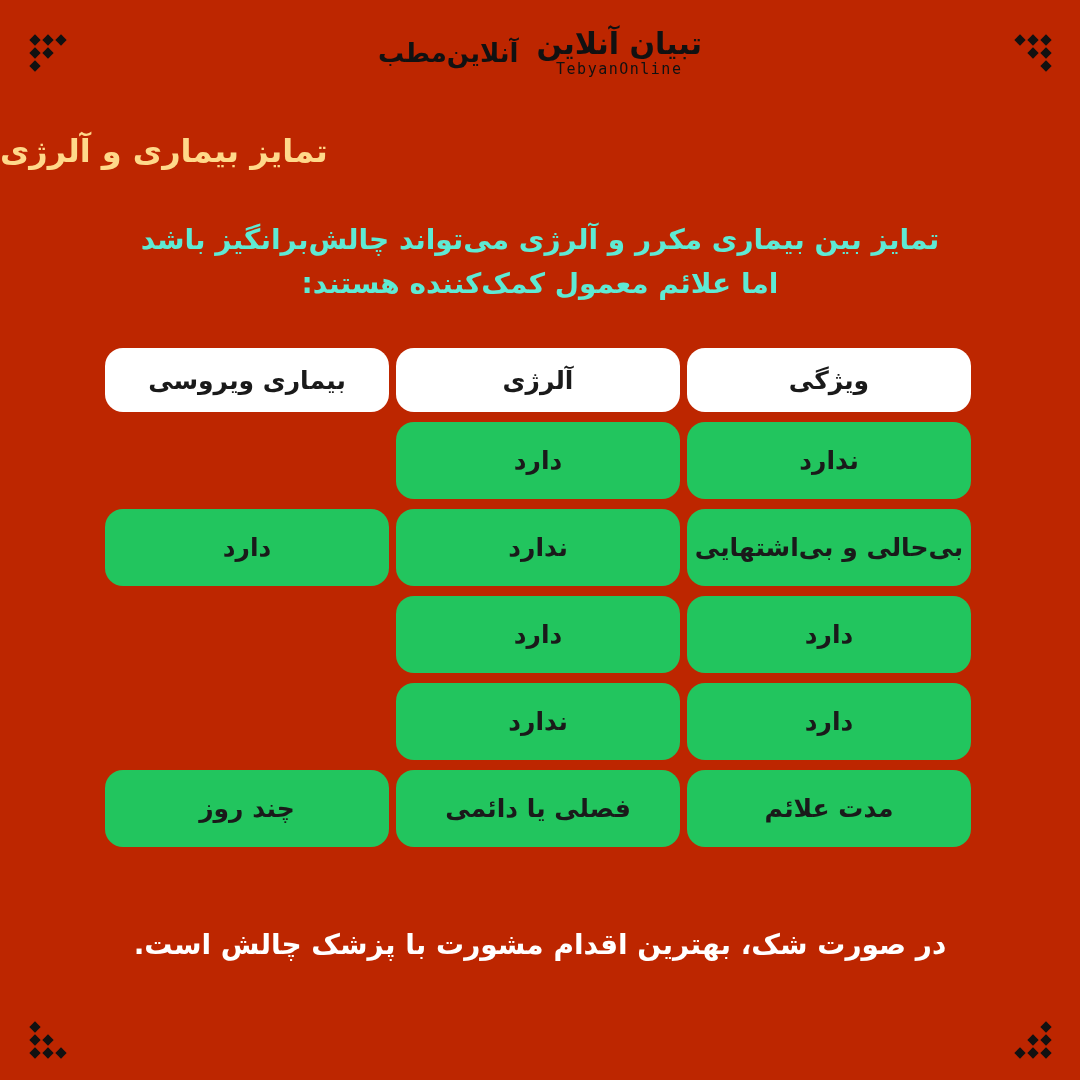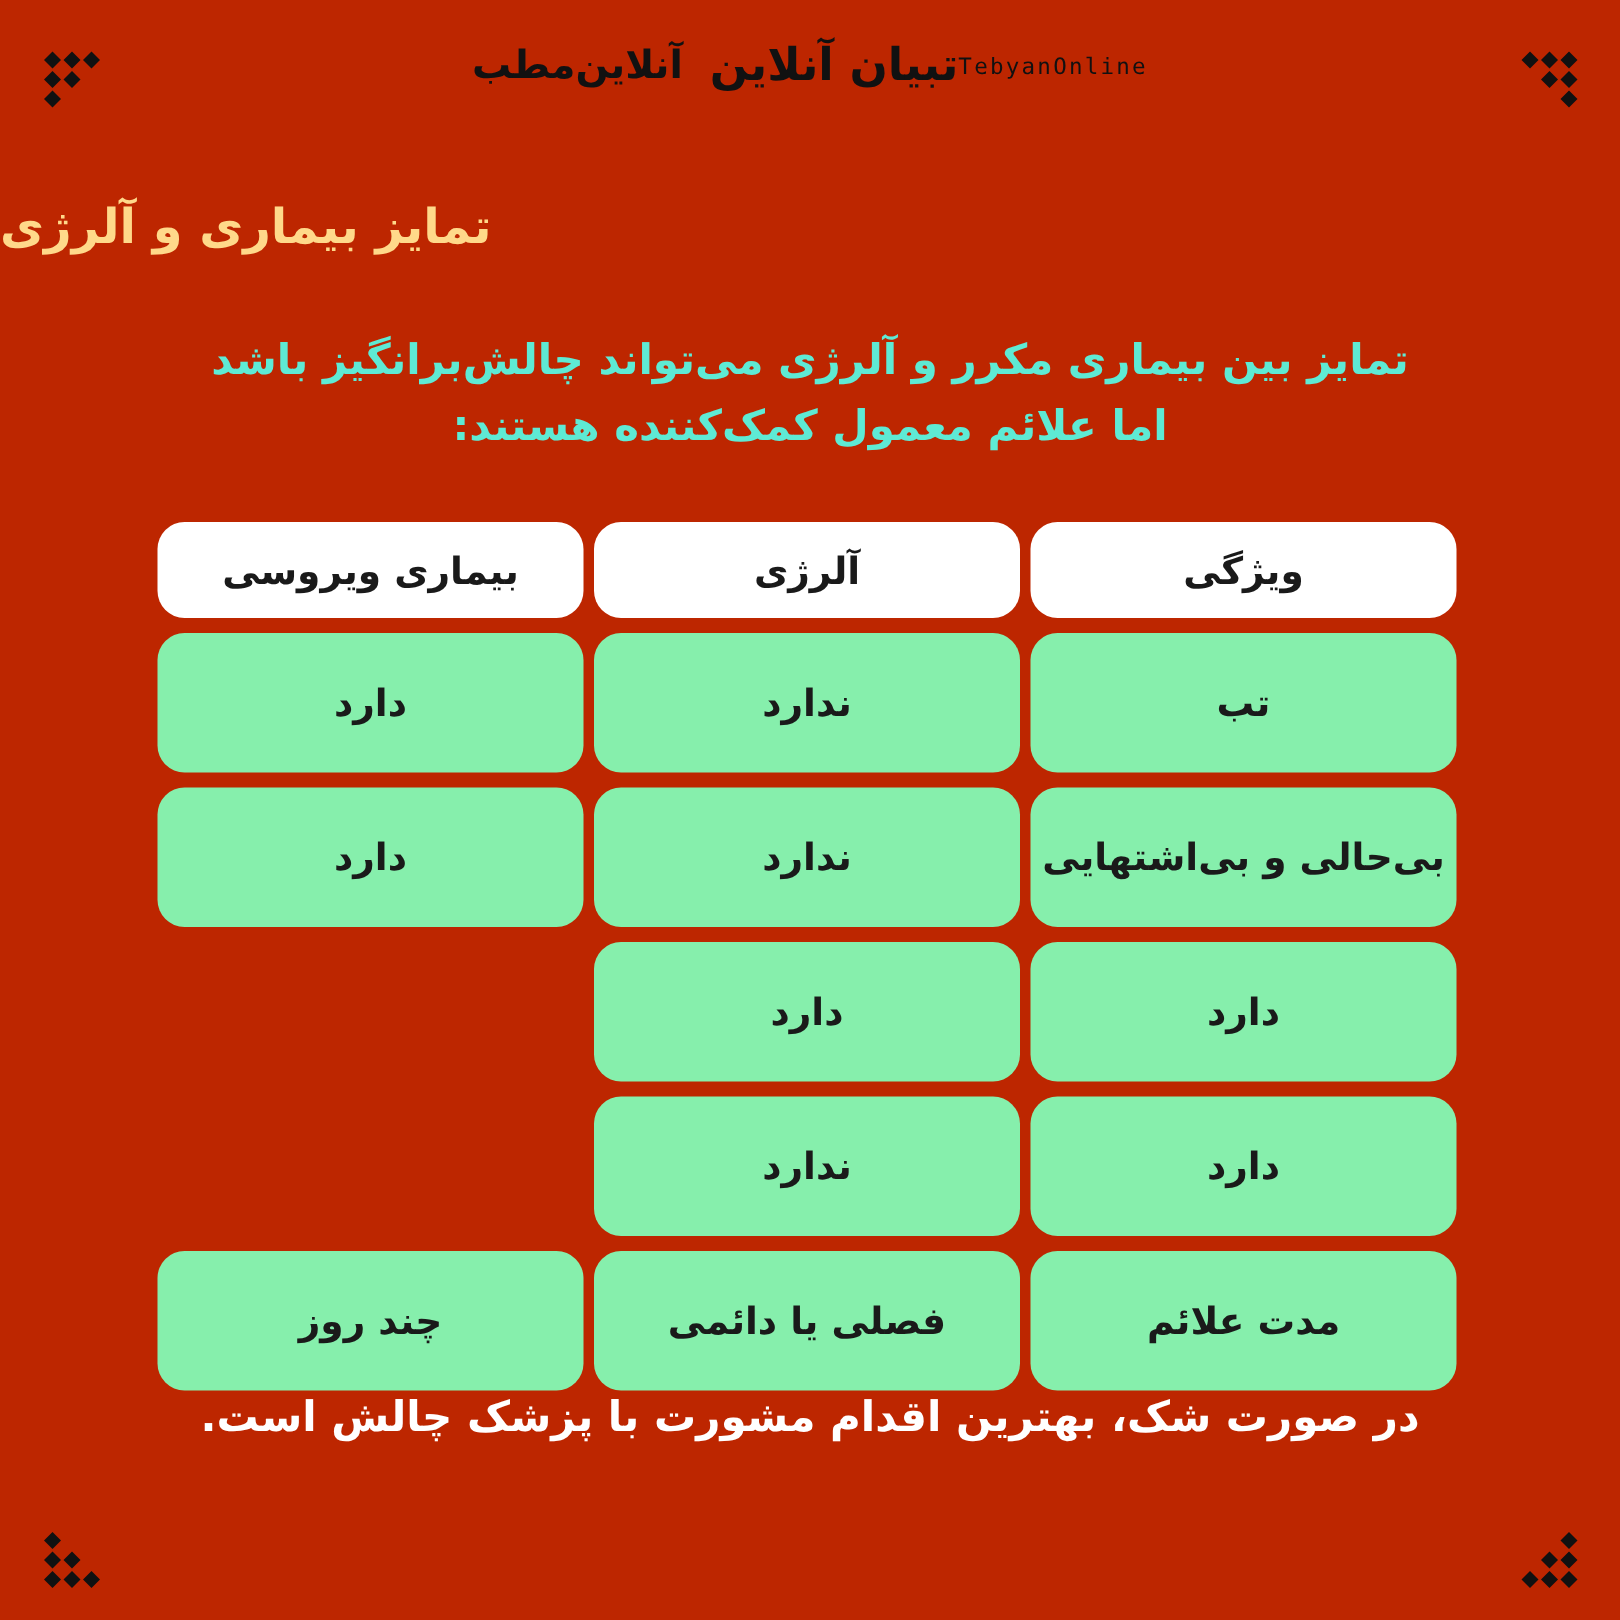--- a/index.html
+++ b/index.html
@@ -19,42 +19,42 @@
   .logo-wrap {
     position:absolute; top:28px; left:0; width:1080px;
     display:flex; justify-content:center; align-items:center; gap:18px;
     direction:ltr;
   }
   .logo-matab {
     display:flex; flex-direction:row; align-items:center; line-height:1;
     font-weight:bold; color:#111; font-size:26px;
   }
   .logo-matab span { display:block; direction:rtl; }
-  .logo-tebyan { display:flex; flex-direction:row; align-items:center; color:#111; }
+  .logo-tebyan { display:flex; flex-direction:column; align-items:center; color:#111; }
   .logo-tebyan .fa { font-size:30px; font-weight:bold; direction:rtl; line-height:1.05; }
   .logo-tebyan .en { font-family:"DejaVu Sans Mono", monospace; font-size:15px; letter-spacing:1.5px; }
 
   .title {
     position:absolute; top:132px; left:0; width:877px; text-align:left;
     direction:rtl; color:#FFD98A; font-size:32px; font-weight:bold;
   }
   .intro {
     position:absolute; top:218px; left:100px; width:880px; text-align:center;
     direction:rtl; color:#5eead4; font-size:28px; font-weight:bold; line-height:44px;
   }
   .intro span { display:block; }
 
   .table {
     position:absolute; left:107px; top:348px; width:864px;
     direction:rtl;
   }
   .row { display:flex; gap:7px; margin-bottom:10px; }
   .cell {
-    flex:0 0 284px; height:93px; border-radius:18px;
-    background:#86efac; color:#1a1a1a;
+    flex:0 0 284px; height:77px; border-radius:18px;
+    background:#22c55e; color:#1a1a1a;
     display:flex; align-items:center; justify-content:center;
     font-size:25px; font-weight:bold; text-align:center;
   }
   .row.header .cell { background:#fff; height:64px; font-size:25px; }
 
   .footer {
     position:absolute; top:928px; left:0; width:1080px; text-align:center;
     direction:rtl; color:#fff; font-size:28px; font-weight:bold;
   }
 </style>
@@ -128,21 +128,20 @@
   <span>اما علائم معمول کمک‌کننده هستند:</span>
 </div>
 
 <div class="table">
   <div class="row header">
     <div class="cell">ویژگی</div>
     <div class="cell">آلرژی</div>
     <div class="cell">بیماری ویروسی</div>
   </div>
   <div class="row">
-    <div class="cell">تب</div>
     <div class="cell">ندارد</div>
     <div class="cell">دارد</div>
   </div>
   <div class="row">
     <div class="cell">بی‌حالی و بی‌اشتهایی</div>
     <div class="cell">ندارد</div>
     <div class="cell">دارد</div>
   </div>
   <div class="row">
     <div class="cell">دارد</div>

